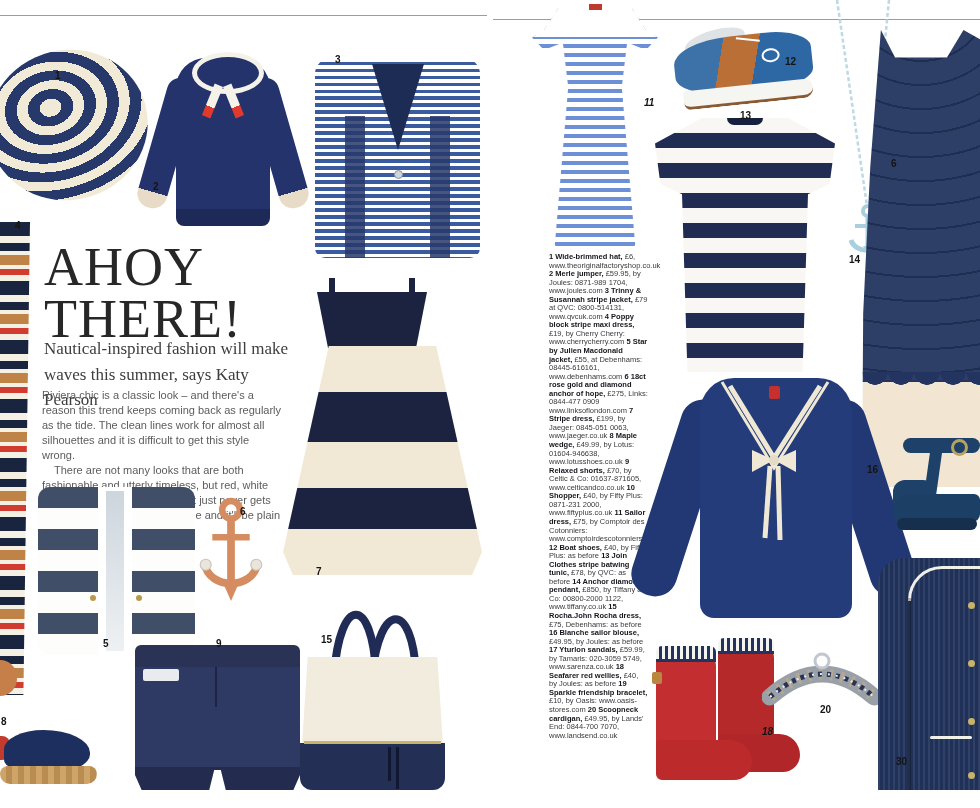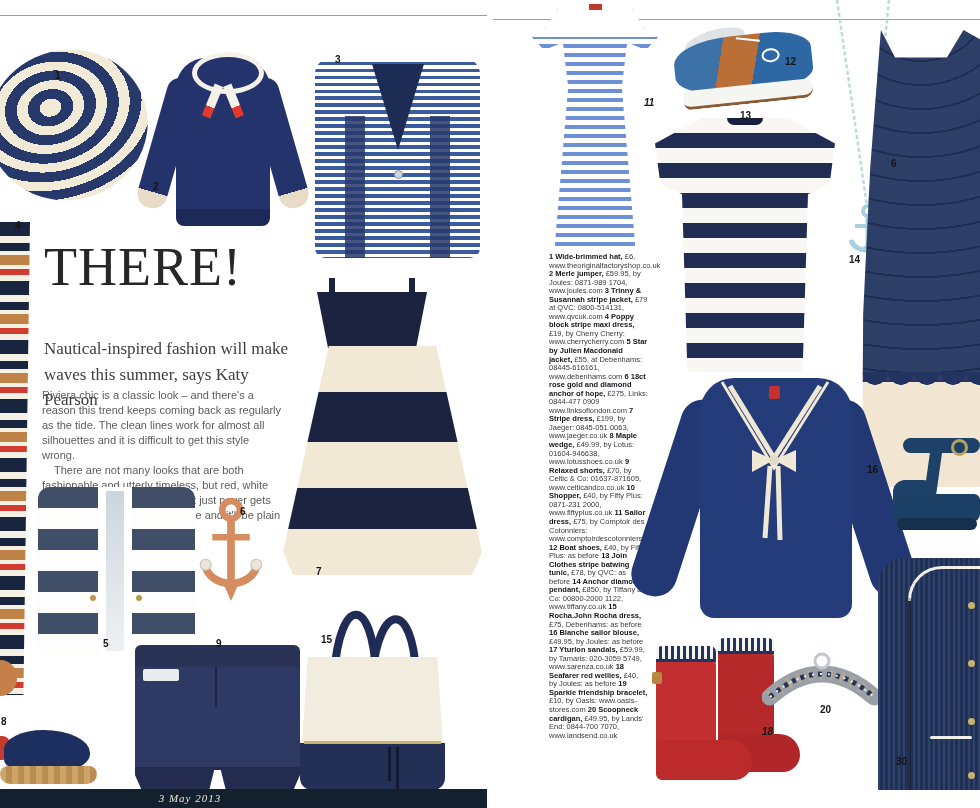--- a/index.html
+++ b/index.html
@@ -185,20 +185,21 @@
 </style>
 </head>
 <body>
 
 <div id="root">
 
   <div class="page" id="page-left">
     <div class="rule" style="top:15px;left:0;width:487px;"></div>
 
     <div class="hl">
+      <span>AHOY</span>
       <span>THERE!</span>
     </div>
     <div class="standfirst">Nautical-inspired fashion will make waves this summer, says Katy Pearson</div>
     <div class="bodycopy">
       <p>Riviera chic is a classic look – and there's a reason this trend keeps coming back as regularly as the tide. The clean lines work for almost all silhouettes and it is difficult to get this style wrong.</p>
       <p>There are not many looks that are both fashionable and utterly timeless, but red, white and blue are a combination that just never gets tired. Invest in a bit of sailor style and it'll be plain sailing all summer long.</p>
     </div>
 
     <div class="prod hat">
       <div class="part hat-brim"></div>
@@ -278,23 +279,20 @@
     <span class="num" style="left:153px;top:181px;">2</span>
     <span class="num" style="left:335px;top:54px;">3</span>
     <span class="num" style="left:15px;top:220px;">4</span>
     <span class="num" style="left:103px;top:638px;">5</span>
     <span class="num" style="left:240px;top:506px;">6</span>
     <span class="num" style="left:316px;top:566px;">7</span>
     <span class="num" style="left:1px;top:716px;">8</span>
     <span class="num" style="left:216px;top:638px;">9</span>
     <span class="num" style="left:321px;top:634px;">15</span>
 
-    <div class="footerbar">
-      <span class="footertext" style="left:39%;">3 May 2013</span>
-    </div>
   </div>
 
   <div class="page" id="page-right">
     <div class="rule" style="top:19px;left:0;width:487px;"></div>
 
     <div class="prod dress11">
       <div class="part d11-shape"></div>
       <div class="part d11-tag"></div>
     </div>
 

